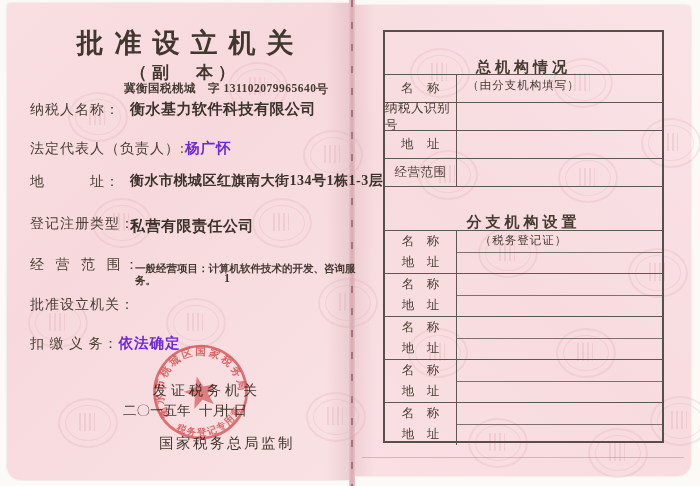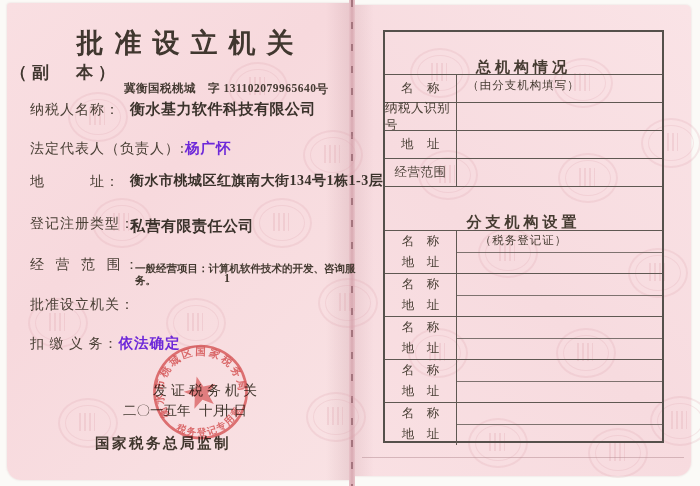--- a/index.html
+++ b/index.html
@@ -38,32 +38,32 @@
   .wm{position:absolute;width:56px;height:46px;border:2px solid rgba(219,158,168,.38);
       border-radius:50%;opacity:.55;pointer-events:none;}
   .wm::before{content:"";position:absolute;inset:5px;border:1px solid rgba(219,158,168,.38);border-radius:50%;}
   .wm::after{content:"";position:absolute;left:19px;top:13px;width:16px;height:18px;
       background:repeating-linear-gradient(90deg,rgba(219,158,168,.45) 0 2px,transparent 2px 5px);}
 
   
   .abs{position:absolute;}
   .title{left:10px;top:25px;width:350px;text-align:center;font-size:27px;font-weight:700;
          letter-spacing:11px;padding-left:11px;box-sizing:border-box;color:#40372f;}
-  .subtitle{left:10px;top:61px;width:350px;text-align:left;font-size:17px;font-weight:700;
+  .subtitle{left:10px;top:61px;width:350px;text-align:center;font-size:17px;font-weight:700;
          letter-spacing:5px;color:#40372f;}
   .serial{left:124px;top:81px;font-size:11.5px;font-weight:700;letter-spacing:.5px;color:#453b33;}
   .serial-suffix{left:316px;top:81px;font-size:12px;font-weight:700;color:#453b33;}
   .lp-label{position:absolute;left:30px;font-size:14px;color:#4a4036;letter-spacing:1px;}
   .lp-value{position:absolute;left:130px;font-size:15px;font-weight:700;color:#3a322b;letter-spacing:.5px;}
   .lp-inline-value{font-size:14.5px;font-weight:700;color:#6d28d9;}
   .biz-scope{left:135px;top:251px;width:225px;font-size:10.5px;font-weight:700;line-height:12px;color:#443a31;margin-top:12px;}
   .biz-note{left:224px;top:271px;font-size:12px;font-weight:700;color:#443a31;}
   .issuer{left:97px;top:382px;width:220px;text-align:center;font-size:14px;letter-spacing:4px;color:#42382f;}
   .dateline{top:402px;font-size:13.5px;color:#42382f;}
-  .footerline{left:95px;top:434px;width:200px;text-align:left;font-size:14.5px;font-weight:700;
+  .footerline{left:95px;top:434px;width:200px;text-align:right;font-size:14.5px;font-weight:400;
          letter-spacing:2.5px;color:#40362d;}
   .overseal{z-index:4;}
 
   
   .seal{position:absolute;left:146px;top:341px;z-index:5;mix-blend-mode:multiply;
         transform:rotate(-14deg);opacity:.88;}
 
   
   .reg-table{
     position:absolute;left:383px;top:30px;width:281px;height:413px;box-sizing:border-box;

